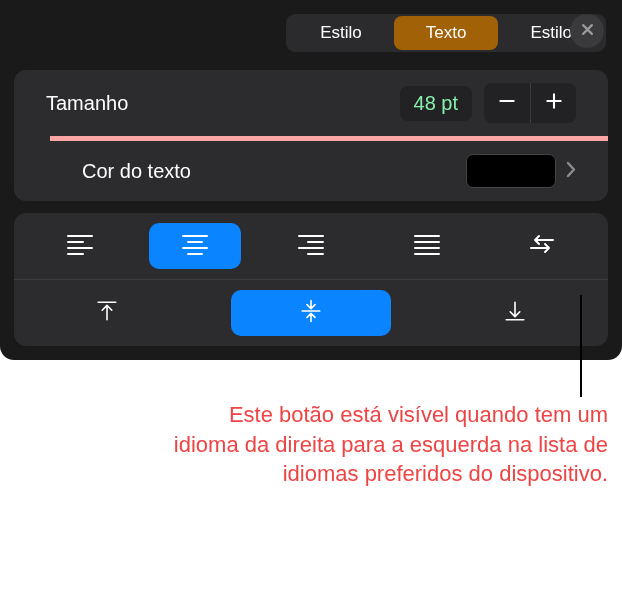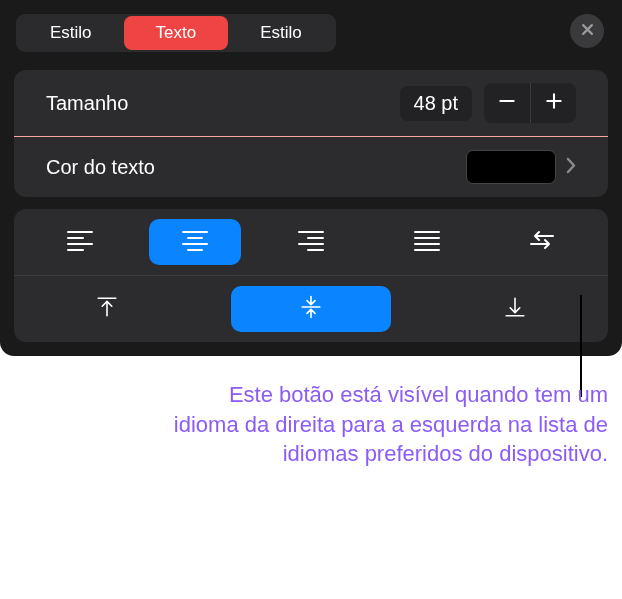--- a/index.html
+++ b/index.html
@@ -14,40 +14,40 @@
     .panel {
       width: 622px;
       background: #1a1a1a;
       border-radius: 0 0 14px 14px;
       overflow: hidden;
       padding-bottom: 14px;
     }
     .header {
       display: flex;
       align-items: center;
-      justify-content: flex-start;
+      justify-content: flex-end;
       padding: 14px 16px 12px;
       position: relative;
     }
     .seg {
       display: flex;
       background: #2b2b2d;
       border-radius: 9px;
       padding: 2px;
     }
     .seg-item {
       padding: 7px 32px;
       color: #fff;
       font-size: 17px;
       font-weight: 400;
       border-radius: 8px;
       cursor: pointer;
     }
     .seg-item.active {
-      background: #ef4444;
+      background: #a16207;
       font-weight: 500;
     }
     .close-btn {
       position: absolute;
       right: 18px;
       top: 14px;
       width: 34px;
       height: 34px;
       border-radius: 50%;
       background: #3a3a3c;
@@ -63,27 +63,27 @@
       border-radius: 12px;
       overflow: hidden;
     }
     .row {
       display: flex;
       align-items: center;
       padding: 13px 32px;
       color: #fff;
       font-size: 20px;
     }
-    .row + .row { border-top: 1px solid #fca5a5; }
+    .row + .row { border-top: 5px solid #fca5a5; margin-left: 36px; }
     .row-label { flex: 1; }
     .size-field {
       background: #222224;
       border-radius: 8px;
       padding: 6px 14px;
-      color: #ffffff;
+      color: #86efac;
       font-size: 20px;
       margin-right: 12px;
     }
     .stepper {
       display: flex;
       background: #222224;
       border-radius: 8px;
       overflow: hidden;
     }
     .stepper-btn {
@@ -125,27 +125,27 @@
       align-items: center;
       justify-content: center;
       border-radius: 10px;
       cursor: pointer;
     }
     .align-btn.active { background: #0a84ff; }
     .align-btn.wide { width: 160px; }
     .align-btn svg { width: 30px; height: 24px; }
     .caption {
       position: absolute;
-      top: 380px;
+      top: 400px;
       right: 14px;
       width: 450px;
       text-align: right;
       font-size: 22px;
       line-height: 1.35;
-      color: #8b5cf6;
+      color: #ef4444;
     }
     .callout-line {
       position: absolute;
       top: 295px;
       right: 40px;
       width: 2px;
       height: 102px;
       background: #000;
     }
   </style>

